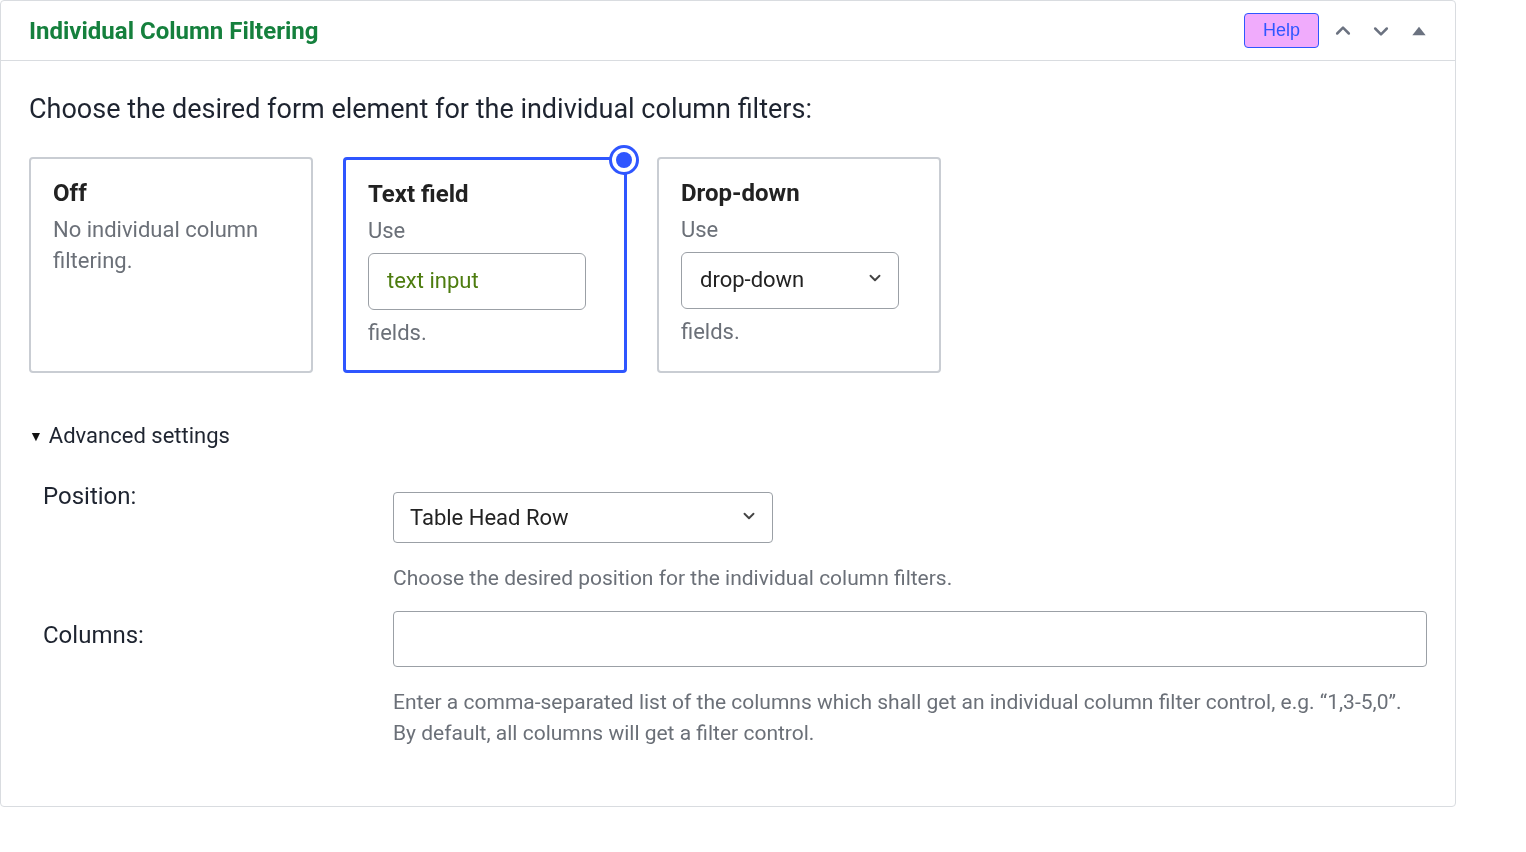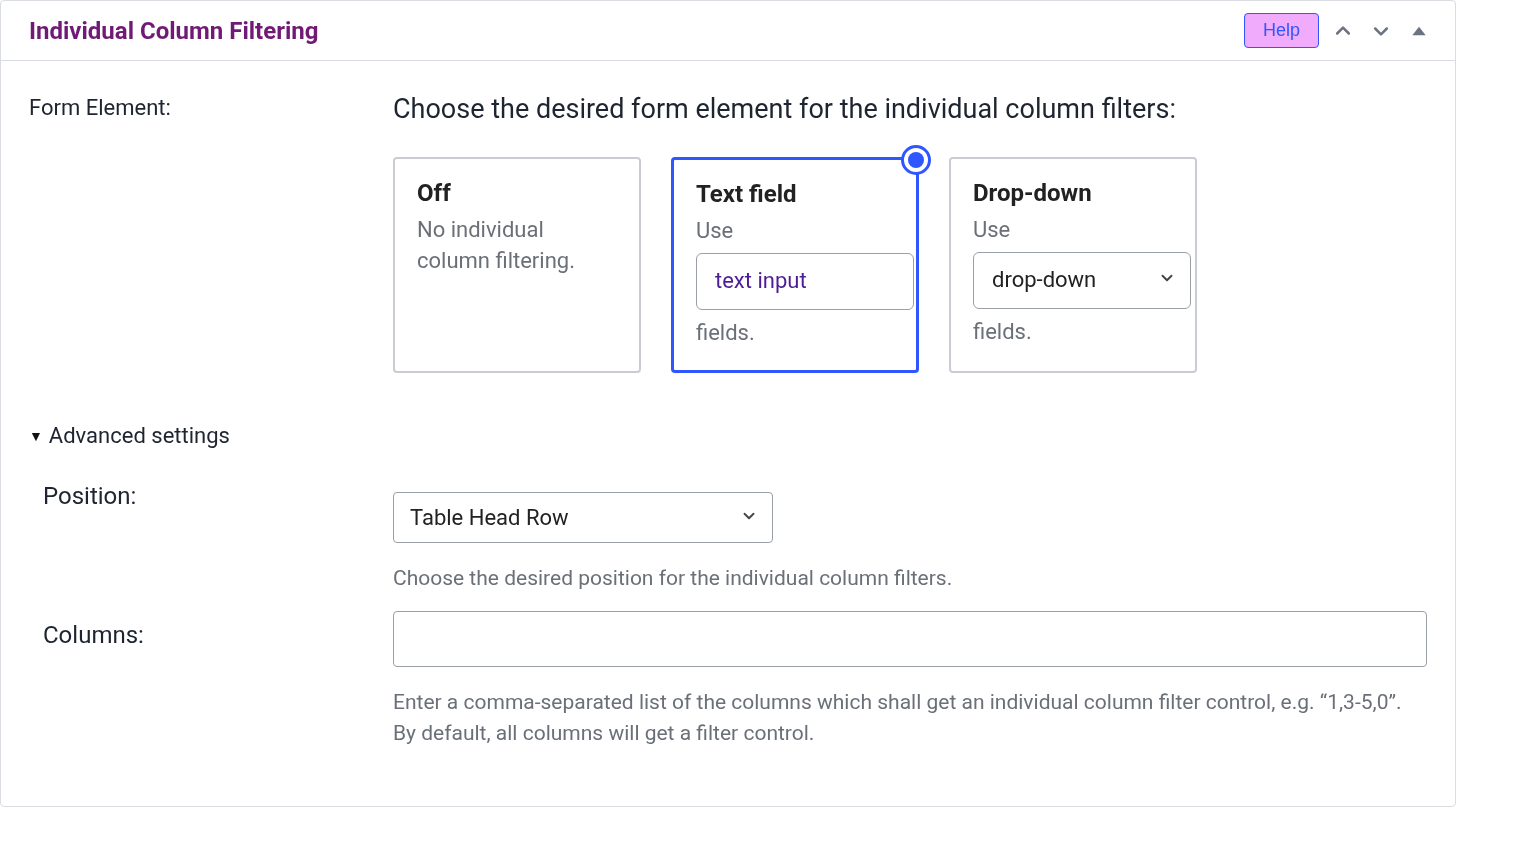--- a/index.html
+++ b/index.html
@@ -20,21 +20,21 @@
   .panel-header {
     display: flex;
     align-items: center;
     justify-content: space-between;
     padding: 12px 22px 12px 28px;
     border-bottom: 1px solid #d9dce0;
   }
   .panel-title {
     font-size: 24px;
     font-weight: 700;
-    color: #701a75;
+    color: #15803d;
   }
   .header-actions {
     display: flex;
     align-items: center;
     gap: 10px;
   }
   .help-btn {
     border: 1px solid #2f56ff;
     color: #2f56ff;
     background: #f0abfc;
@@ -78,21 +78,21 @@
     color: #1e2430;
     margin-bottom: 32px;
   }
 
   .cards {
     display: flex;
     gap: 30px;
   }
   .card {
     position: relative;
-    width: 248px;
+    width: 284px;
     border: 2px solid #c9cdd3;
     border-radius: 4px;
     padding: 20px 22px 22px 22px;
     cursor: pointer;
     background: #fff;
   }
   .card.selected {
     border: 3px solid #2f56ff;
   }
   .card-title {
@@ -128,21 +128,21 @@
     background: #2f56ff;
   }
 
   .inline-input {
     display: block;
     margin: 6px 0 8px 0;
     border: 1px solid #9ba0a6;
     border-radius: 6px;
     padding: 12px 18px;
     font-size: 22px;
-    color: #4c1d95;
+    color: #4d7c0f;
     width: 218px;
     background: #fff;
   }
   .inline-select-look {
     display: flex;
     align-items: center;
     justify-content: space-between;
     margin: 6px 0 8px 0;
     border: 1px solid #9ba0a6;
     border-radius: 6px;
@@ -238,21 +238,20 @@
         <svg viewBox="0 0 24 24" fill="currentColor">
             <polygon points="12,7 20,17 4,17"></polygon>
           </svg>
       </span>
     </div>
   </div>
 
   <div class="panel-body">
 
     <div class="row">
-      <div class="label-col">Form Element:</div>
       <div class="content-col">
         <div class="intro-text">Choose the desired form element for the individual column filters:</div>
 
         <div class="cards">
 
           <div class="card">
             <div class="card-title">Off</div>
             <div class="card-sub">No individual column filtering.</div>
           </div>
 

